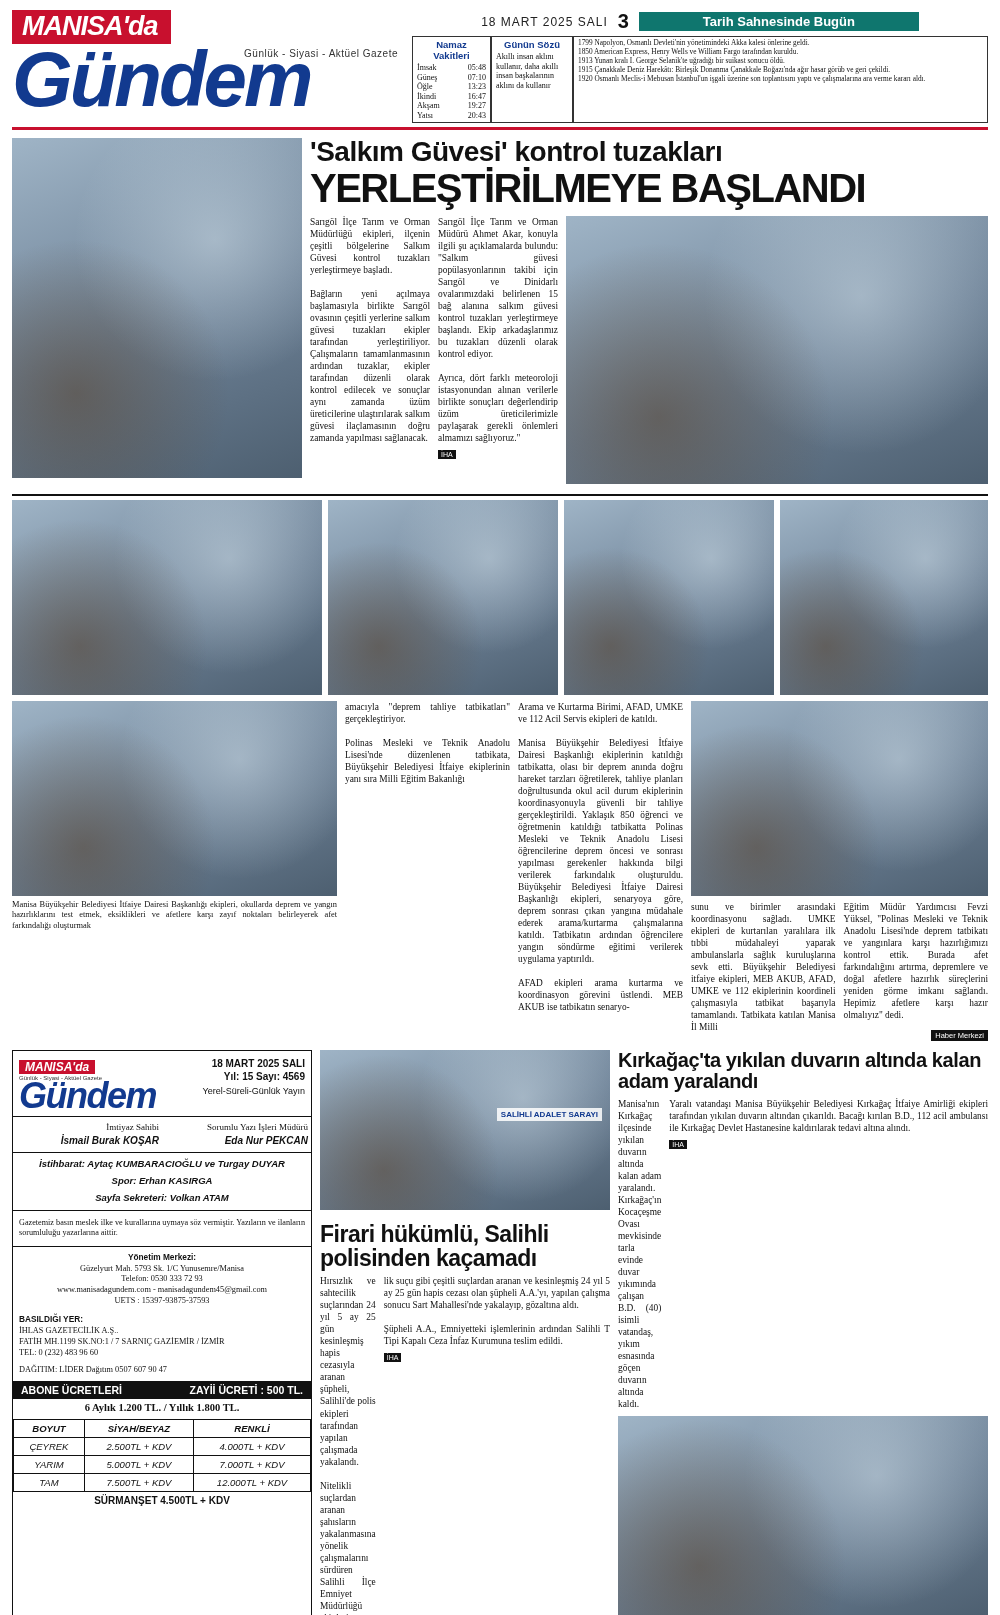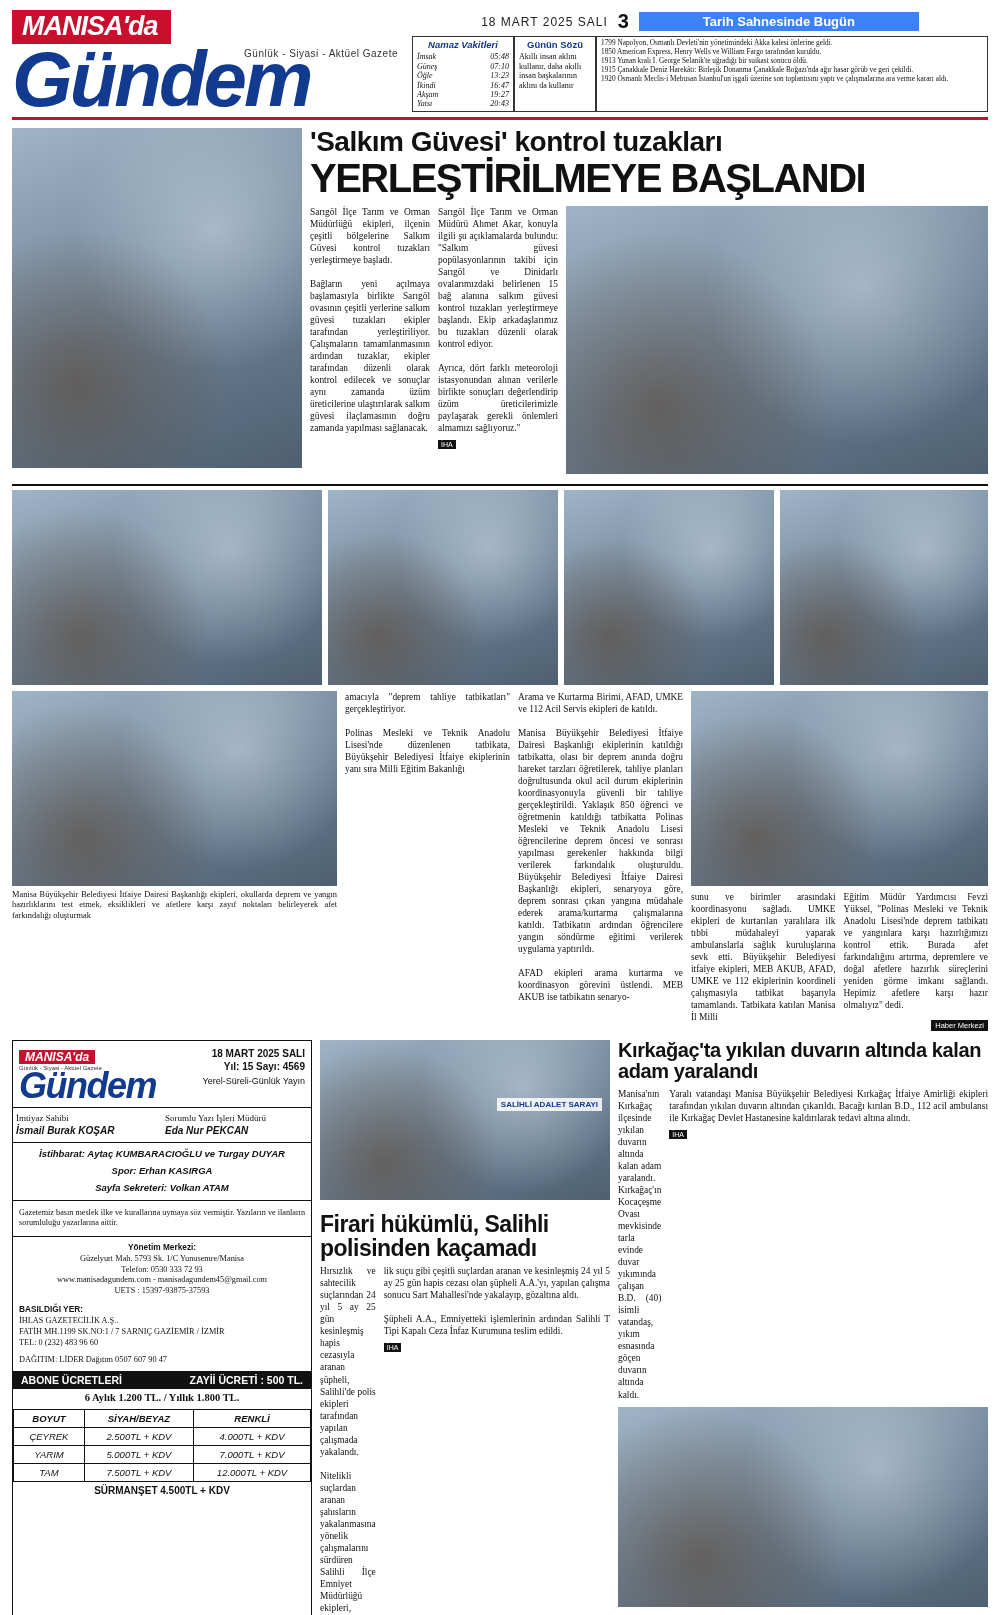--- a/index.html
+++ b/index.html
@@ -28,26 +28,26 @@
   }
   .mast-slogan {
     position: absolute; right: 4px; top: 38px; font-size: 10px; color: #333;
     font-family: "Liberation Sans", sans-serif; letter-spacing: .5px;
   }
   .mast-right { flex: 1; padding-left: 10px; }
   .mast-daterow { display: flex; align-items: center; justify-content: center; gap: 10px; }
   .mast-date { font-family: "Liberation Sans", sans-serif; font-size: 12px; letter-spacing: 1px; color: #222; }
   .pagenum { font-family: "Liberation Sans", sans-serif; font-weight: bold; font-size: 20px; color: #111; }
   .tarih-title {
-    background: #3b82f6; color: #fff; font-family: "Liberation Sans", sans-serif;
+    background: #0f766e; color: #fff; font-family: "Liberation Sans", sans-serif;
     font-weight: bold; font-size: 13px; text-align: center; padding: 2px 0; width: 280px;
   }
   .info-strip { display: flex; gap: 0; margin-top: 3px; }
   .info-box { border: 1px solid #333; padding: 2px 4px; font-size: 8.5px; line-height: 1.18; }
-  .ib-namaz { width: 102px; font-style: italic; }
+  .ib-namaz { width: 79px; }
   .ib-hava { width: 100px; }
   .ib-soz { width: 82px; }
   .ib-tarih { flex: 1; }
   .ib-head {
     font-family: "Liberation Sans", sans-serif; font-weight: bold; font-size: 9.5px;
     color: #123a8f; text-align: center; margin-bottom: 2px;
   }
   .namaz-row { display: flex; justify-content: space-between; font-size: 8px; }
   .hava-cols { display: flex; justify-content: space-around; font-size: 8px; text-align: center; }
   .hava-temp { font-size: 14px; font-family: "Liberation Sans", sans-serif; margin-top: 2px; }
@@ -109,21 +109,21 @@
   .kunye-head { display: flex; align-items: flex-start; padding: 6px 6px 2px; }
   .k-logo-red { background:#c8102e; color:#fff; font-family:"Liberation Sans",sans-serif;
     font-weight:bold; font-style:italic; font-size:12px; padding:0 6px; display:inline-block; }
   .k-logo-blue { font-family:"Liberation Sans",sans-serif; font-weight:bold; font-style:italic;
     font-size:36px; color:#123a8f; line-height:.85; letter-spacing:-1.5px; }
   .k-logo-slogan { font-size:6px; color:#333; font-family:"Liberation Sans",sans-serif; }
   .k-date { font-family:"Liberation Sans",sans-serif; font-size:10px; font-weight:bold; text-align:right; flex:1; line-height:1.35; }
   .k-date small { font-weight:normal; font-size:9px; }
   .kline { border-top:1px solid #111; margin:3px 0; }
   .k-2col { display:flex; }
-  .k-2col > div { flex:1; text-align:left; font-size:9px; line-height:1.3; padding:2px 3px; }
+  .k-2col > div { flex:1; text-align:right; font-size:9px; line-height:1.3; padding:2px 3px; }
   .k-bold { font-family:"Liberation Sans",sans-serif; font-weight:bold; font-style:italic; font-size:10px; }
   .k-center { text-align:center; font-size:9px; line-height:1.35; padding:2px 4px; }
   .k-note { font-size:8.2px; line-height:1.28; padding:4px 6px; text-align:justify; }
   .k-addr { font-size:8.3px; line-height:1.32; text-align:center; padding:2px 6px 5px; }
   .k-addr b { font-family:"Liberation Sans",sans-serif; }
   .abone-bar { background:#111; color:#fff; display:flex; justify-content:space-between;
     font-family:"Liberation Sans",sans-serif; font-weight:bold; font-size:10.5px; padding:3px 8px; }
   .rek-title { text-align:center; font-family:"Liberation Sans",sans-serif; font-weight:bold;
     font-size:13px; line-height:1.2; padding:7px 4px 6px; }
   .rek-sub { text-align:center; font-size:10.5px; padding:3px 0 6px; font-weight:bold; }

